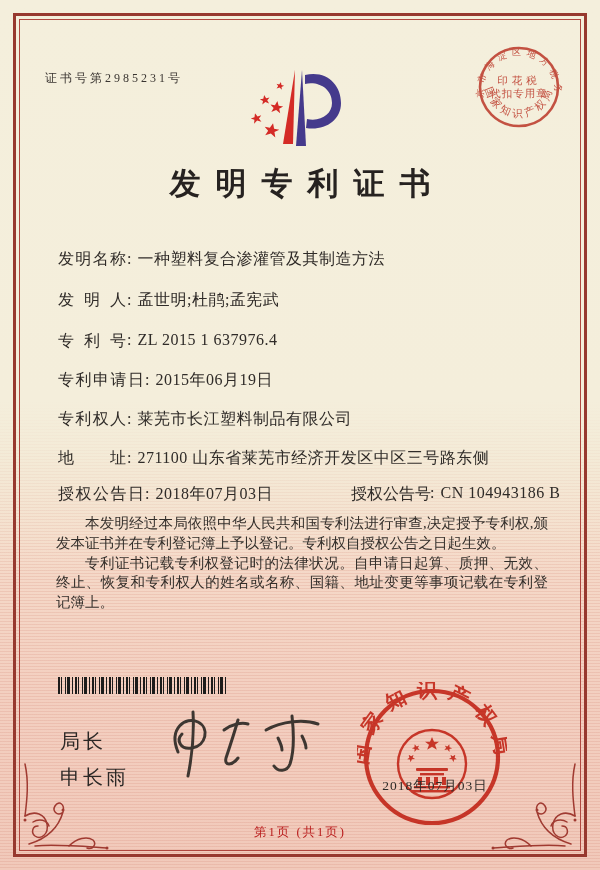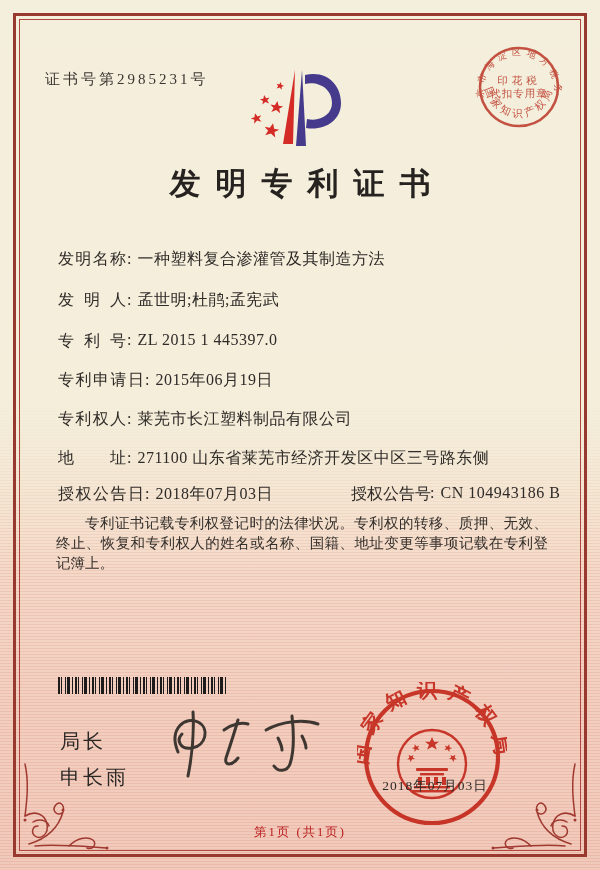--- a/index.html
+++ b/index.html
@@ -13,21 +13,21 @@
     background:
       linear-gradient(180deg,#f4efdc 0%,#f4eedb 46%,rgba(244,238,219,0) 66%),
       repeating-linear-gradient(180deg,rgba(190,85,66,.13) 0 1px,rgba(190,85,66,0) 1px 3px),
       linear-gradient(180deg,#f4eedb 0%,#f3e9d2 45%,#f5dac9 63%,#f3cfc0 80%,#f1c9ba 100%);
   }
   .frame-outer{position:absolute;inset:13px;border:3px solid #97392f;z-index:2;pointer-events:none;}
   .frame-inner{position:absolute;inset:19px;border:1px solid #b0473f;z-index:2;pointer-events:none;}
   .corner{position:absolute;bottom:20px;z-index:1;}
   .corner.left{left:19px;}
   .corner.right{right:19px;transform:scaleX(-1);}
-  .cert-no{position:absolute;left:45px;top:70px;font-size:15px;letter-spacing:3px;z-index:4;color:#3a3531;}
+  .cert-no{position:absolute;left:45px;top:70px;font-size:12px;letter-spacing:3px;z-index:4;color:#3a3531;}
   .logo{position:absolute;left:245px;top:58px;z-index:4;}
   .tax-stamp{position:absolute;left:459px;top:27px;z-index:3;mix-blend-mode:multiply;opacity:.92;}
   .title{
     position:absolute;left:0;right:0;top:163px;text-align:center;z-index:4;
     font-size:31px;font-weight:700;letter-spacing:15px;padding-left:15px;color:#262220;
   }
   .fields{position:absolute;left:58px;top:0;z-index:4;font-size:16px;}
   .frow{position:absolute;left:0;white-space:nowrap;}
   .lbl{display:inline-block;text-align:justify;text-align-last:justify;vertical-align:top;}
   .w4{width:68px;} .w5{width:86px;}
@@ -131,21 +131,21 @@
   <div class="frow" style="top:249px">
     <span class="lbl w4">发明名称</span><span class="colon">:</span>
     <span class="val">一种塑料复合渗灌管及其制造方法</span>
   </div>
   <div class="frow" style="top:290px">
     <span class="lbl w4">发明人</span><span class="colon">:</span>
     <span class="val">孟世明;杜鹃;孟宪武</span>
   </div>
   <div class="frow" style="top:331px">
     <span class="lbl w4">专利号</span><span class="colon">:</span>
-    <span class="val">ZL 2015 1 445397.0</span>
+    <span class="val">ZL 2015 1 637976.4</span>
   </div>
   <div class="frow" style="top:370px">
     <span class="lbl w5">专利申请日</span><span class="colon">:</span>
     <span class="val">2015年06月19日</span>
   </div>
   <div class="frow" style="top:409px">
     <span class="lbl w4">专利权人</span><span class="colon">:</span>
     <span class="val">莱芜市长江塑料制品有限公司</span>
   </div>
   <div class="frow" style="top:448px">
@@ -156,21 +156,22 @@
     <span class="lbl w5">授权公告日</span><span class="colon">:</span>
     <span class="val">2018年07月03日</span>
     <span class="grant2">
       <span class="lblg">授权公告号</span><span class="colon">:</span>
       <span class="val">CN 104943186 B</span>
     </span>
   </div>
 </div>
 
 <div class="body-text">
-  <p>专利证书记载专利权登记时的法律状况。专利权的转移、质押、无效、终止、恢复和专利权人的姓名或名称、国籍、地址变更等事项记载在专利登记簿上。</p>
+  <p>本发明经过本局依照中华人民共和国专利法进行审查,决定授予专利权,颁发本证书并在专利登记簿上予以登记。专利权自授权公告之日起生效。</p>
+  <p>专利证书记载专利权登记时的法律状况。自申请日起算、质押、无效、终止、恢复和专利权人的姓名或名称、国籍、地址变更等事项记载在专利登记簿上。</p>
 </div>
 
 <div class="barcode"></div>
 
 <div class="signer">
   <div>局长</div>
   <div>申长雨</div>
 </div>
 
 <svg class="signature" width="170" height="75" viewBox="0 0 170 75">

